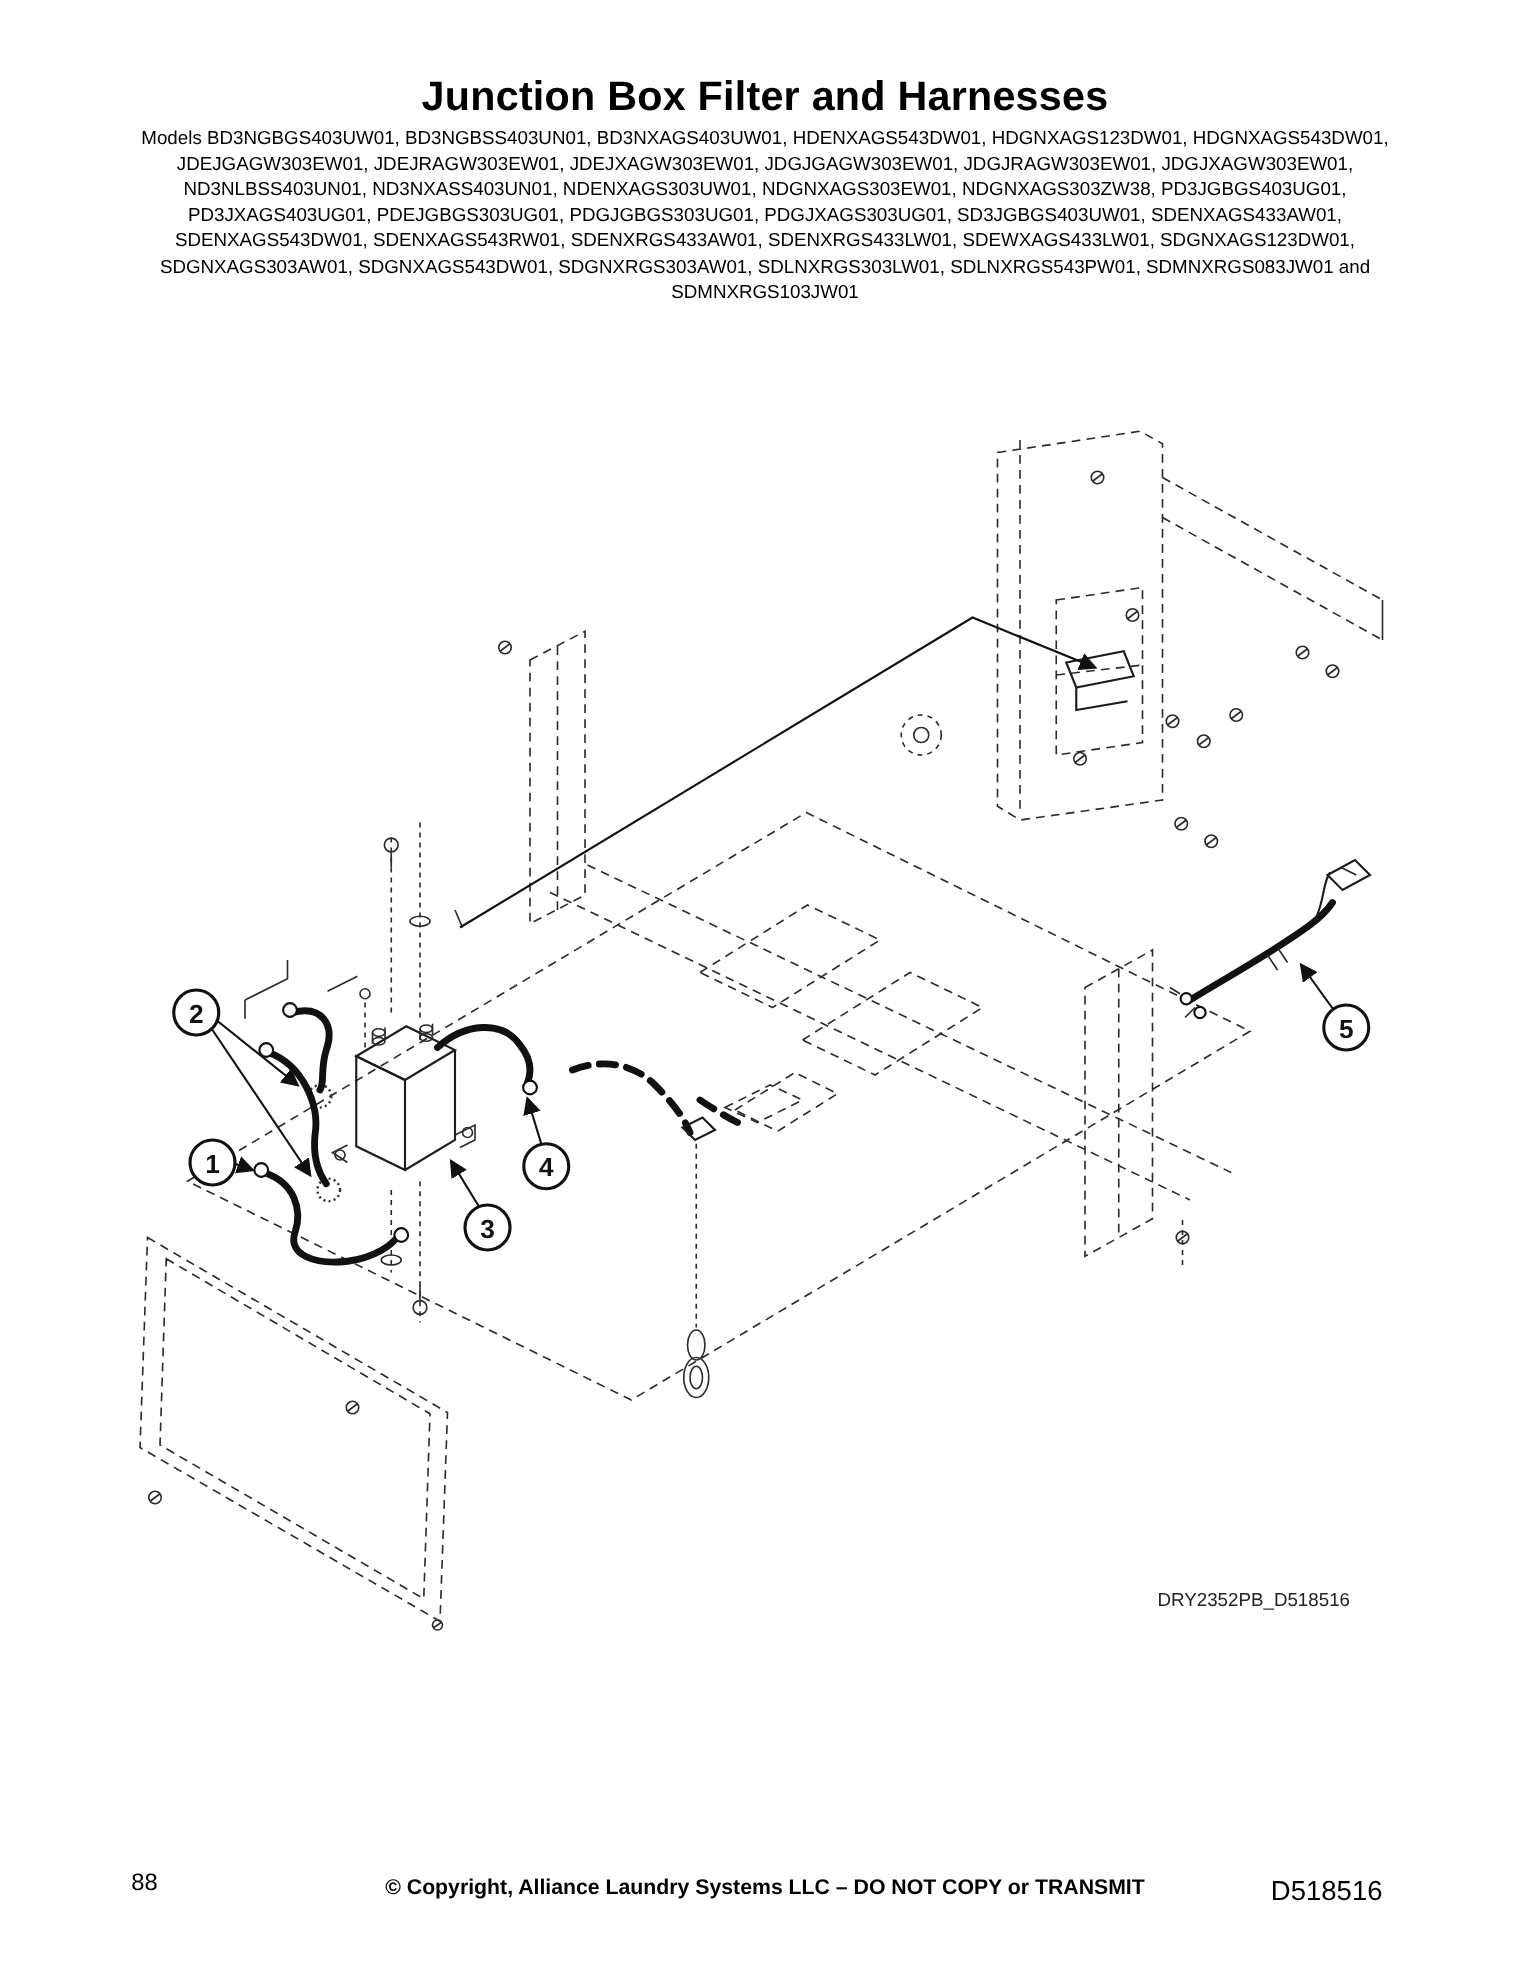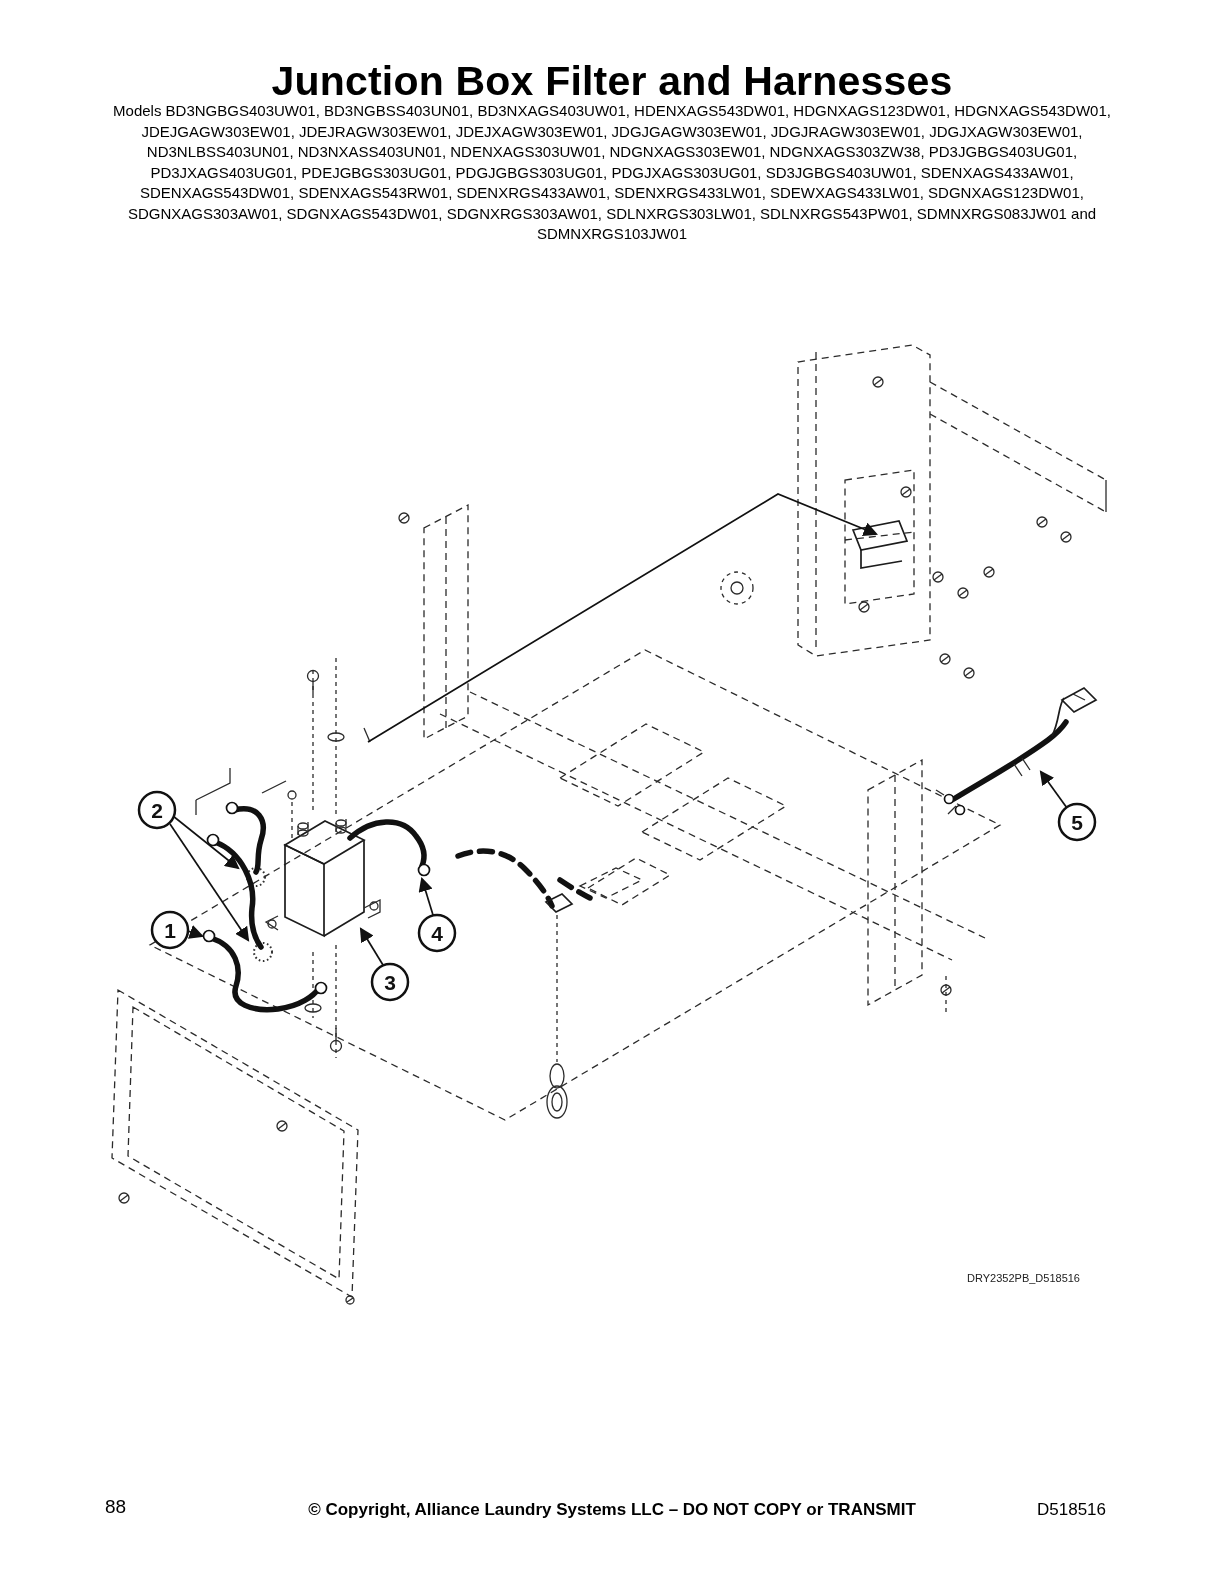--- a/index.html
+++ b/index.html
@@ -7,32 +7,32 @@
     position:relative;
     width:1224px;height:1584px;
     background:#ffffff;
     font-family:"Liberation Sans",sans-serif;
     color:#000;
     margin:0 auto;
     overflow:hidden;
   }
   .title{
     position:absolute;top:58px;left:0;width:100%;
-    text-align:center;font-size:41px;font-weight:bold;letter-spacing:.2px;
+    text-align:center;font-size:33px;font-weight:bold;letter-spacing:.2px;
   }
   .models{
     position:absolute;top:101px;left:50%;transform:translateX(-50%);
     width:1020px;text-align:center;font-size:15px;line-height:1.37;
   }
   .drawing-ref{
-    position:absolute;top:1272px;right:144px;font-size:11px;color:#222;
+    position:absolute;top:1272px;right:144px;font-size:15px;color:#222;
   }
   .footer-page{position:absolute;top:1496px;left:105px;font-size:19px;text-align:center;}
   .footer-copy{position:absolute;top:1500px;left:0;width:100%;text-align:center;font-size:17px;font-weight:bold;}
-  .footer-doc{position:absolute;top:1500px;right:118px;font-size:17px;}
+  .footer-doc{position:absolute;top:1500px;right:118px;font-size:22px;}
   svg.diagram{position:absolute;left:0;top:0;width:1224px;height:1584px;}
 
   
   .ln{fill:none;stroke:#2b2b2b;stroke-width:1.3px;}
   .solid2{stroke-width:1.7px;stroke:#1c1c1c;}
   .dash{stroke-dasharray:7 5;}
   .dash2{stroke-dasharray:4 4;}
   .wire{fill:none;stroke:#111;stroke-width:5.5px;stroke-linecap:round;}
   .wireseg{stroke-dasharray:13 9;}
   .ring{fill:#fff;stroke:#111;stroke-width:1.7px;}

